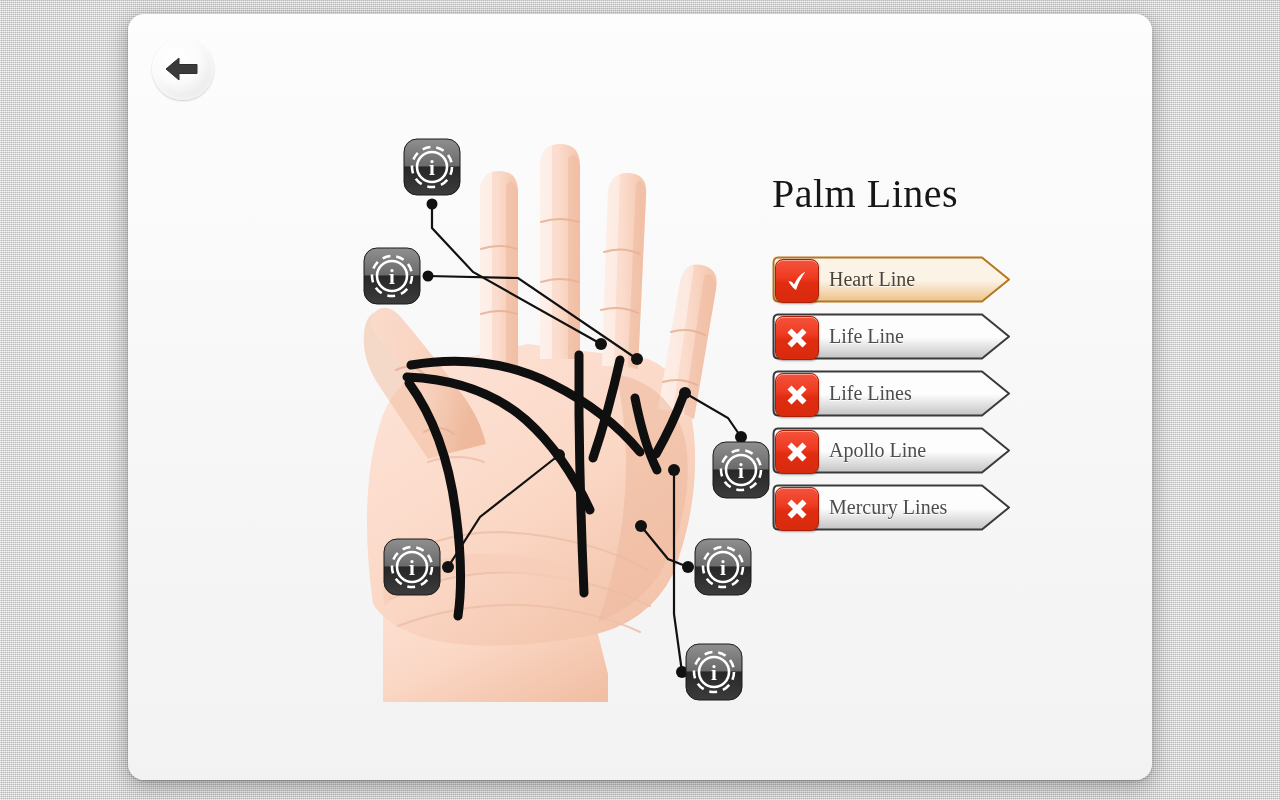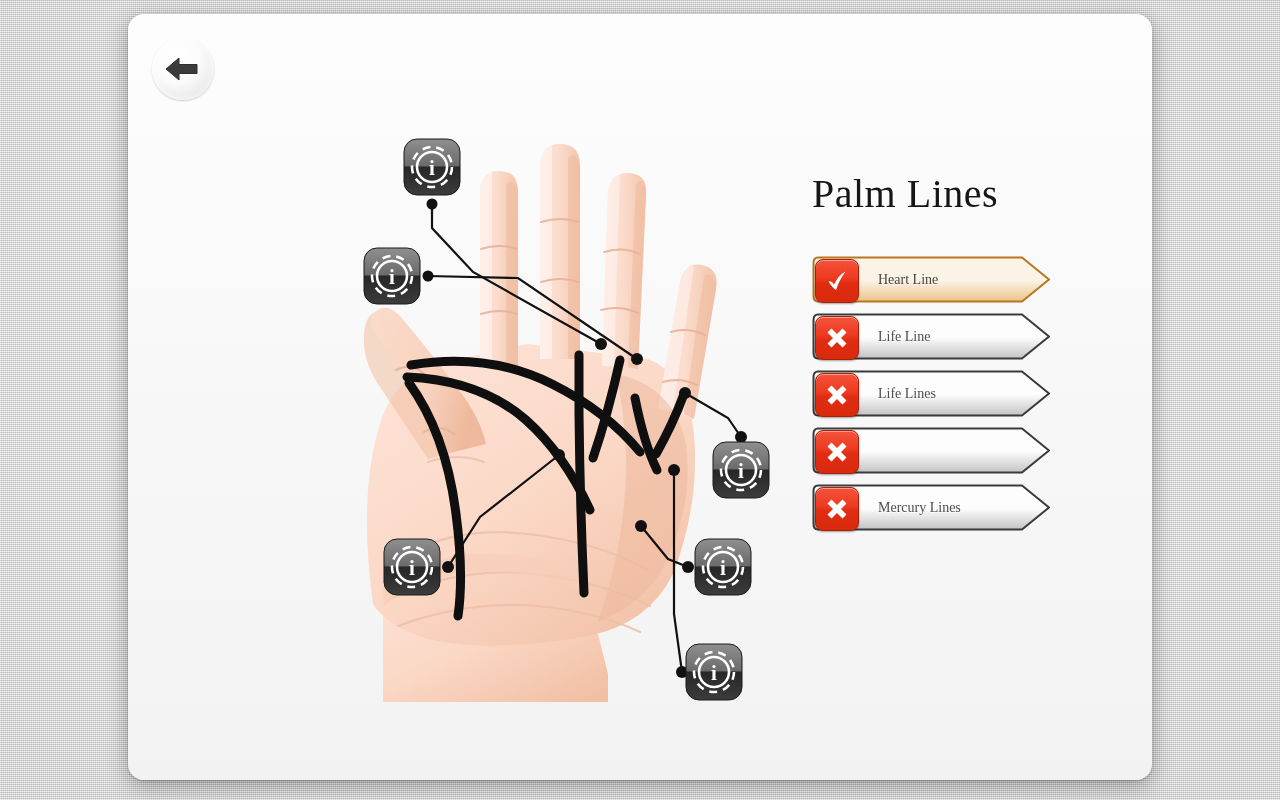--- a/index.html
+++ b/index.html
@@ -48,21 +48,20 @@
     left: 0; top: 0;
     width: 700px; height: 766px;
   }
   #hand-svg { display:block; }
 
   
   #panel {
     position: absolute;
     left: 644px; top: 160px;
     width: 340px;
-    margin-left: 40px;
   }
   #panel-title {
     font-family: "Liberation Serif", serif;
     font-size: 40px;
     color: #161616;
     letter-spacing: 0.5px;
     margin: 0 0 42px 0;
     line-height: 1;
     font-weight: 400;
   }
@@ -77,25 +76,25 @@
     cursor: pointer;
   }
   .item-body {
     position: absolute;
     left: 0; top: 0;
     width: 240px; height: 47px;
   }
   .item-body svg { display:block; }
   .item-label {
     position: absolute;
-    left: 66px; top: 0;
+    left: 57px; top: 0;
     height: 47px;
     display: flex; align-items: center;
     font-family: "Liberation Serif", serif;
-    font-size: 14px;
+    font-size: 20px;
     color: #4d4d4d;
     text-shadow: 0 1px 0 rgba(255,255,255,0.85);
     white-space: nowrap;
     pointer-events: none;
   }
   .line-item.selected .item-label { color: #4a4339; }
 
   .status-icon {
     position: absolute;
     left: 3px; top: 3px;
@@ -369,20 +368,21 @@
                   </linearGradient>
                 </defs>
                 <path d="M6,1.5 L210,1.5 L237,23.5 L210,45.5 L6,45.5 Q1.5,45.5 1.5,40 L1.5,7 Q1.5,1.5 6,1.5 Z" fill="url(#g4)" stroke="#3a3a3a" stroke-width="2" stroke-linejoin="round"></path>
               </svg>
             </div>
             <span class="status-icon">
               <svg width="26" height="26" viewBox="0 0 26 26">
                 <path d="M7.5,3.5 L13,9 L18.5,3.5 L22.5,7.5 L17,13 L22.5,18.5 L18.5,22.5 L13,17 L7.5,22.5 L3.5,18.5 L9,13 L3.5,7.5 Z" fill="#ffffff"></path>
               </svg>
             </span>
+            <span class="item-label">Apollo Line</span>
           </li>
           <li class="line-item">
             <div class="item-body">
               <svg width="240" height="47" viewBox="0 0 240 47">
                 <defs>
                   <linearGradient id="g5" x1="0" y1="0" x2="0" y2="1">
                     <stop offset="0%" stop-color="#fdfdfd"></stop>
                     <stop offset="52%" stop-color="#fdfdfd"></stop>
                     <stop offset="100%" stop-color="#c3c3c3"></stop>
                   </linearGradient>

